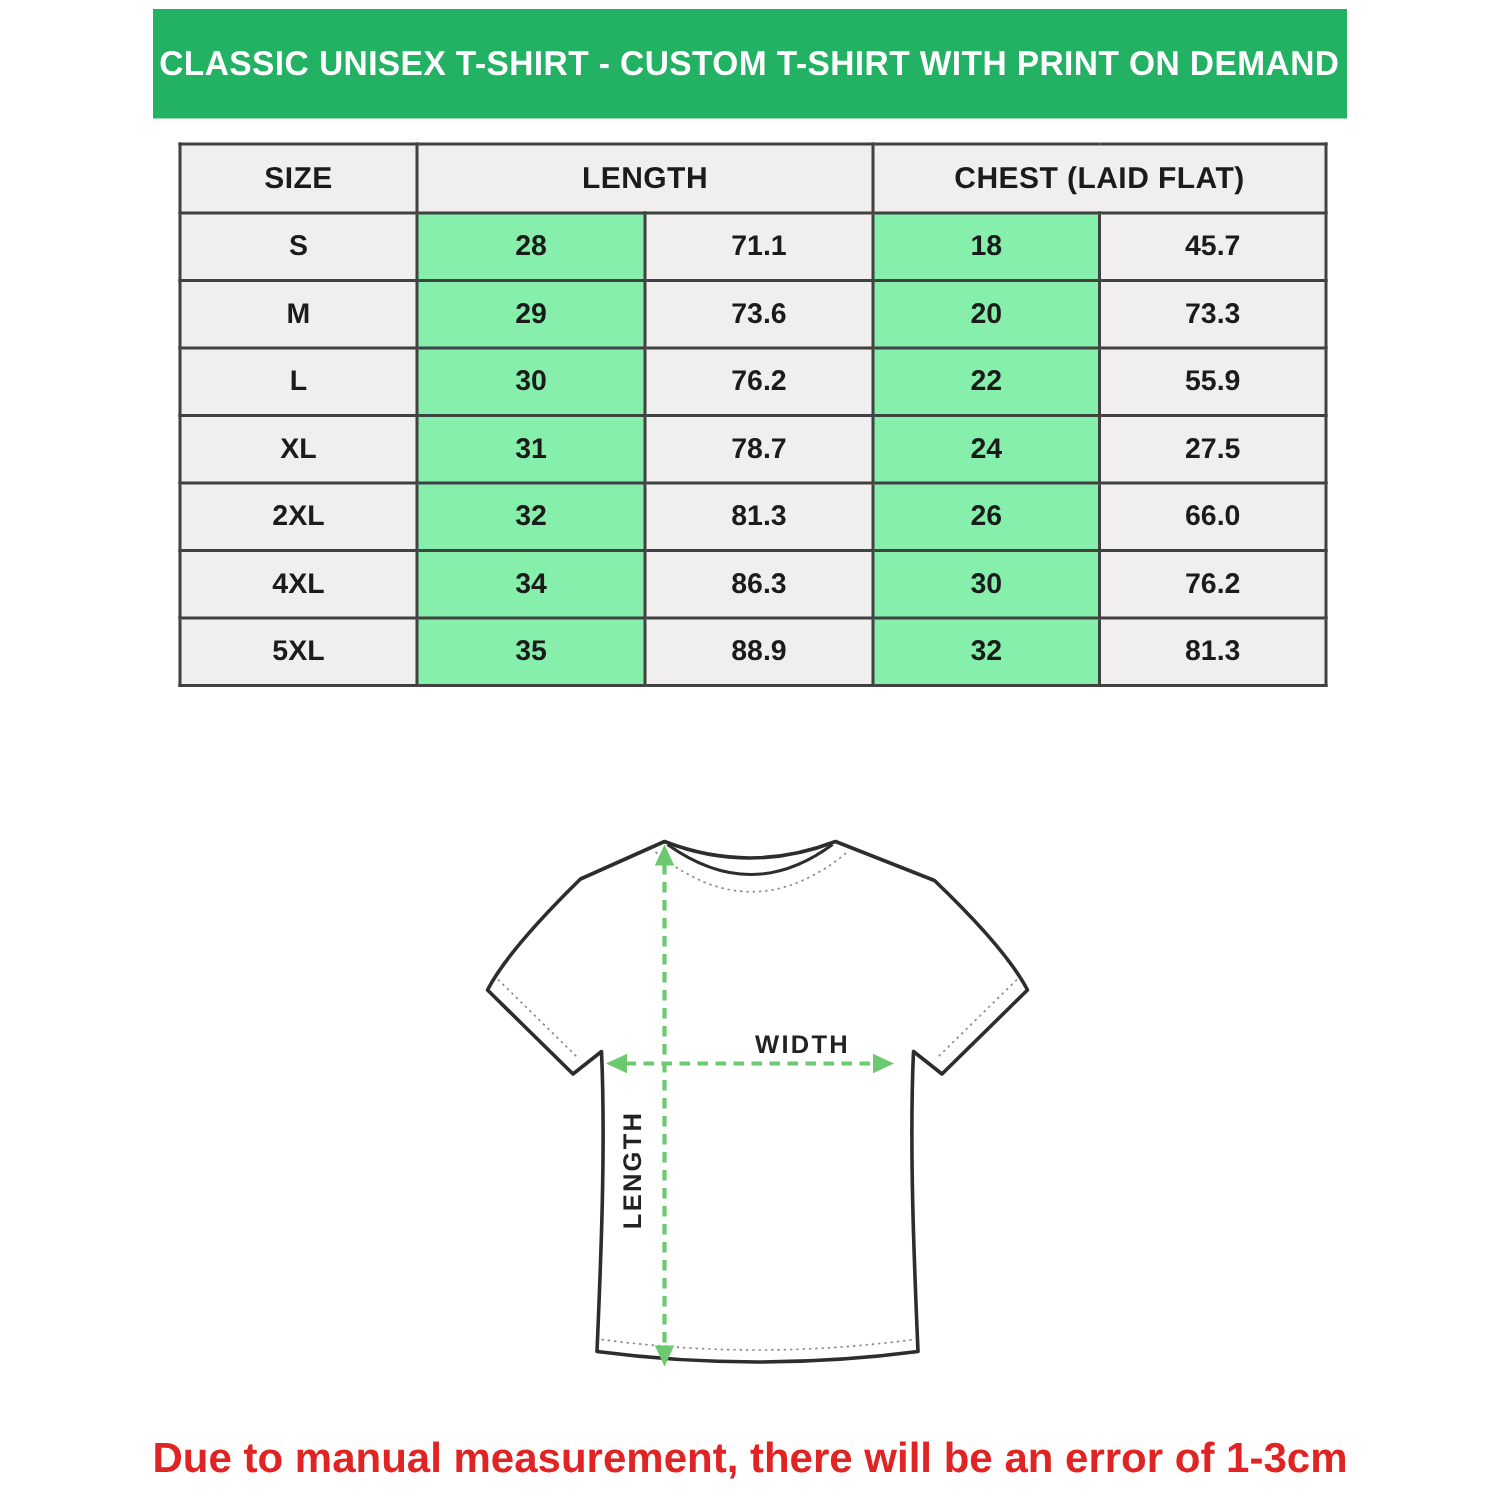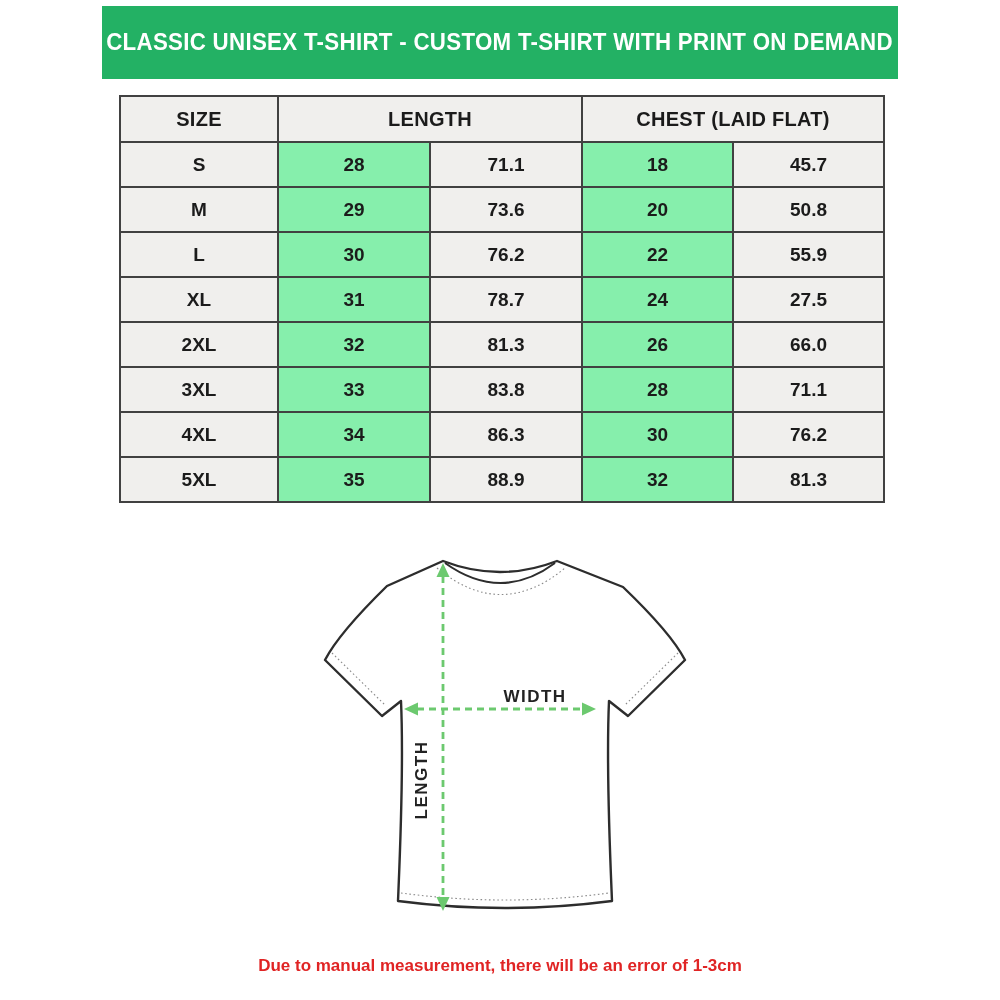--- a/index.html
+++ b/index.html
@@ -34,21 +34,21 @@
   .shirt-wrap{position:absolute;left:323px;top:551px;width:364px;height:388px;}
   .diagram-label{
     position:absolute;color:#222222;font-weight:700;font-size:17px;letter-spacing:1.5px;
     white-space:nowrap;
   }
   .width-label{left:503px;top:697px;transform:translate(-50%,-50%);margin-left:32px;}
   .length-label{left:422px;top:780px;transform:translate(-50%,-50%) rotate(-90deg);}
   
   .footer-note{
     position:absolute;left:0;top:956px;width:1000px;text-align:center;
-    color:#e02424;font-size:17px;font-weight:700;
+    color:#e02424;font-size:28px;font-weight:700;
   }
 </style>
 </head>
 <body>
 
 <div class="page">
 
   <div class="banner">
     <div class="banner-title">CLASSIC UNISEX T-SHIRT - CUSTOM T-SHIRT WITH PRINT ON DEMAND</div>
   </div>
@@ -74,21 +74,21 @@
           <td class="cell-white">28</td>
           <td class="cell-gray">71.1</td>
           <td class="cell-white">18</td>
           <td class="cell-gray">45.7</td>
         </tr>
         <tr>
           <td class="cell-gray cell-size">M</td>
           <td class="cell-white">29</td>
           <td class="cell-gray">73.6</td>
           <td class="cell-white">20</td>
-          <td class="cell-gray">50.8</td>
+          <td class="cell-gray">73.3</td>
         </tr>
         <tr>
           <td class="cell-gray cell-size">L</td>
           <td class="cell-white">30</td>
           <td class="cell-gray">76.2</td>
           <td class="cell-white">22</td>
           <td class="cell-gray">55.9</td>
         </tr>
         <tr>
           <td class="cell-gray cell-size">XL</td>
@@ -96,27 +96,20 @@
           <td class="cell-gray">78.7</td>
           <td class="cell-white">24</td>
           <td class="cell-gray">27.5</td>
         </tr>
         <tr>
           <td class="cell-gray cell-size">2XL</td>
           <td class="cell-white">32</td>
           <td class="cell-gray">81.3</td>
           <td class="cell-white">26</td>
           <td class="cell-gray">66.0</td>
-        </tr>
-        <tr>
-          <td class="cell-gray cell-size">3XL</td>
-          <td class="cell-white">33</td>
-          <td class="cell-gray">83.8</td>
-          <td class="cell-white">28</td>
-          <td class="cell-gray">71.1</td>
         </tr>
         <tr>
           <td class="cell-gray cell-size">4XL</td>
           <td class="cell-white">34</td>
           <td class="cell-gray">86.3</td>
           <td class="cell-white">30</td>
           <td class="cell-gray">76.2</td>
         </tr>
         <tr>
           <td class="cell-gray cell-size">5XL</td>

